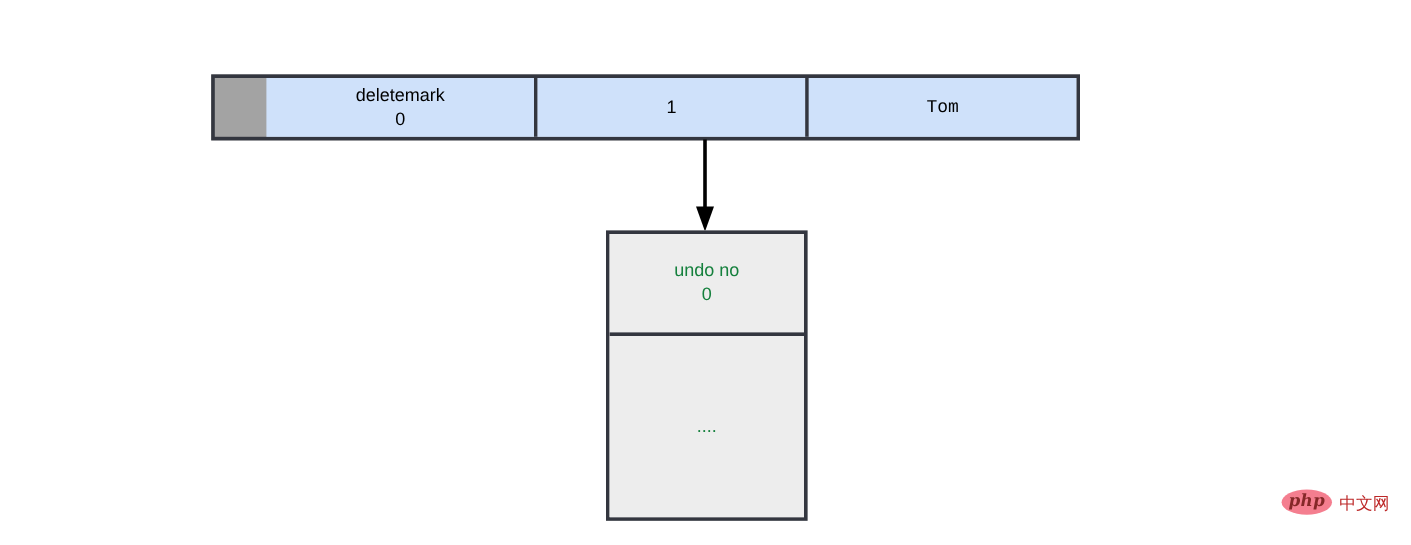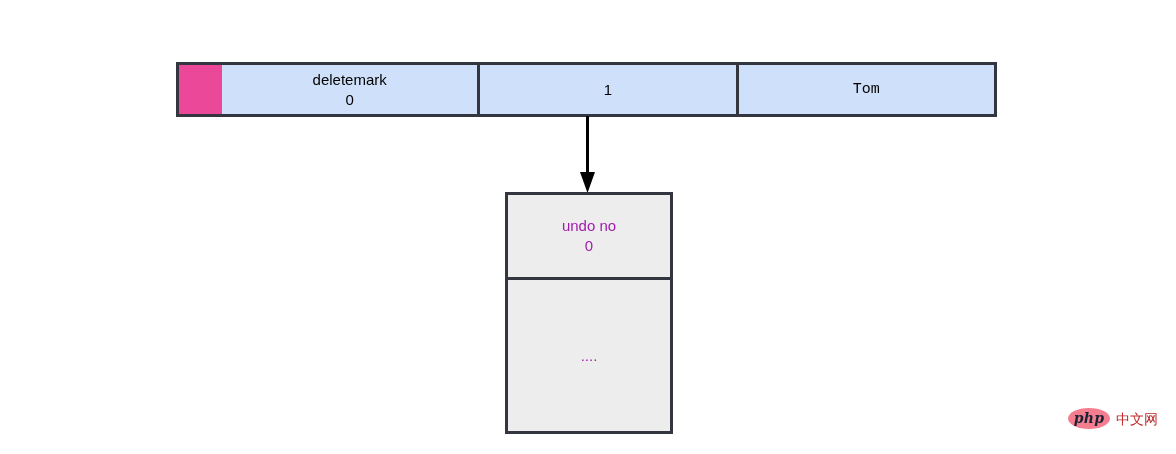--- a/index.html
+++ b/index.html
@@ -18,26 +18,26 @@
     position: relative;
     width: 1176px;
     height: 454px;
   }
 
   
   .record-row {
     position: absolute;
     left: 176px;
     top: 62px;
-    width: 821px;
+    width: 724px;
     height: 55px;
     display: flex;
     border: 3px solid #33363f;
     box-sizing: border-box;
-    background: #ec4899;
+    background: #a3a3a3;
     padding-left: 43px;
   }
   .record-cell {
     flex: 1 1 0;
     display: flex;
     flex-direction: column;
     align-items: center;
     justify-content: center;
     border-right: 3px solid #33363f;
     box-sizing: border-box;
@@ -79,21 +79,21 @@
     flex-direction: column;
   }
   .undo-cell {
     display: flex;
     flex-direction: column;
     align-items: center;
     justify-content: center;
     border-bottom: 3px solid #33363f;
     box-sizing: border-box;
     background: #ededed;
-    color: #a21caf;
+    color: #15803d;
     font-size: 15px;
     line-height: 1.32;
     text-align: center;
   }
   .undo-cell:last-child {
     border-bottom: none;
   }
   .undo-cell-0 { height: 85px; }
   .undo-cell-1 { height: 83px; }
   .undo-cell-2 { flex: 1 1 auto; }
@@ -106,21 +106,21 @@
     display: flex;
     align-items: center;
     gap: 6px;
     opacity: 0.95;
   }
   .wm-badge {
     width: 42px;
     height: 21px;
     border-radius: 50%;
     background: #f4788a;
-    color: #0f172a;
+    color: #7f1d1d;
     font-family: "DejaVu Serif", serif;
     font-style: italic;
     font-weight: bold;
     font-size: 14px;
     line-height: 21px;
     text-align: center;
     letter-spacing: 0.3px;
   }
   .wm-text {
     color: #b91c1c;

